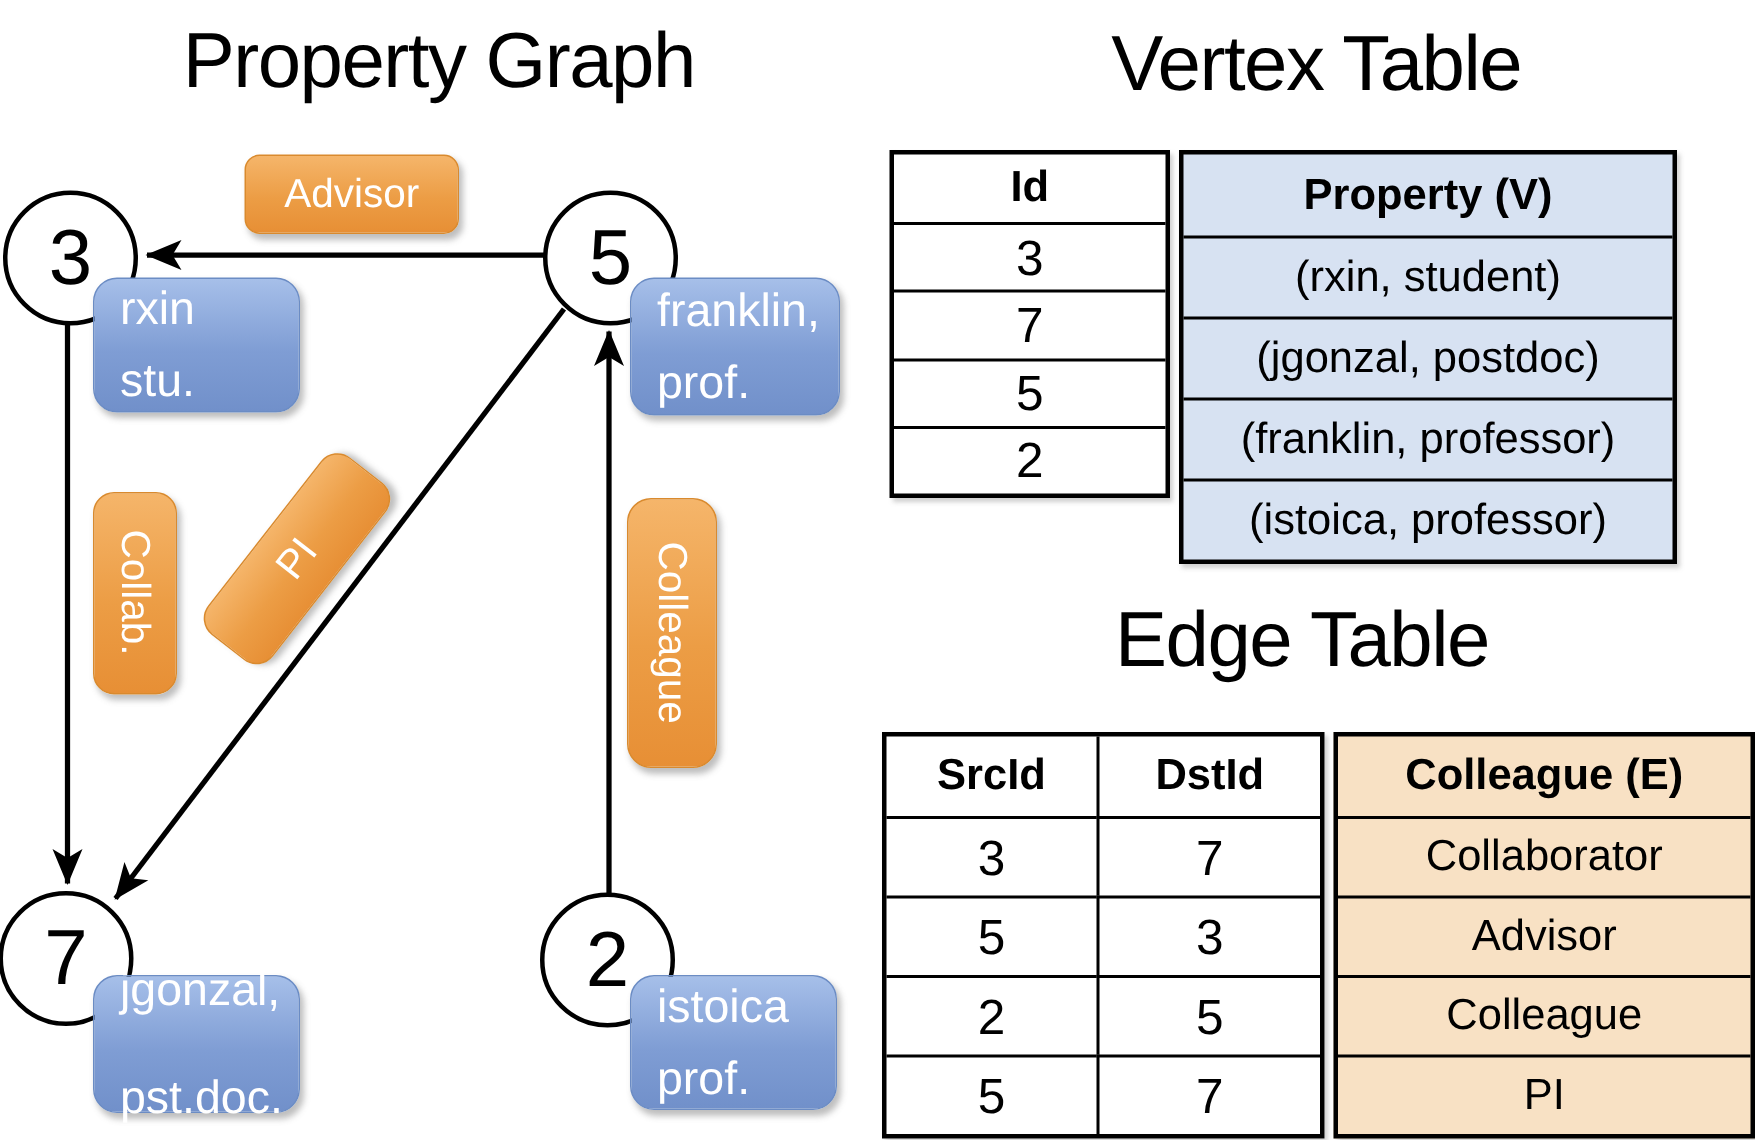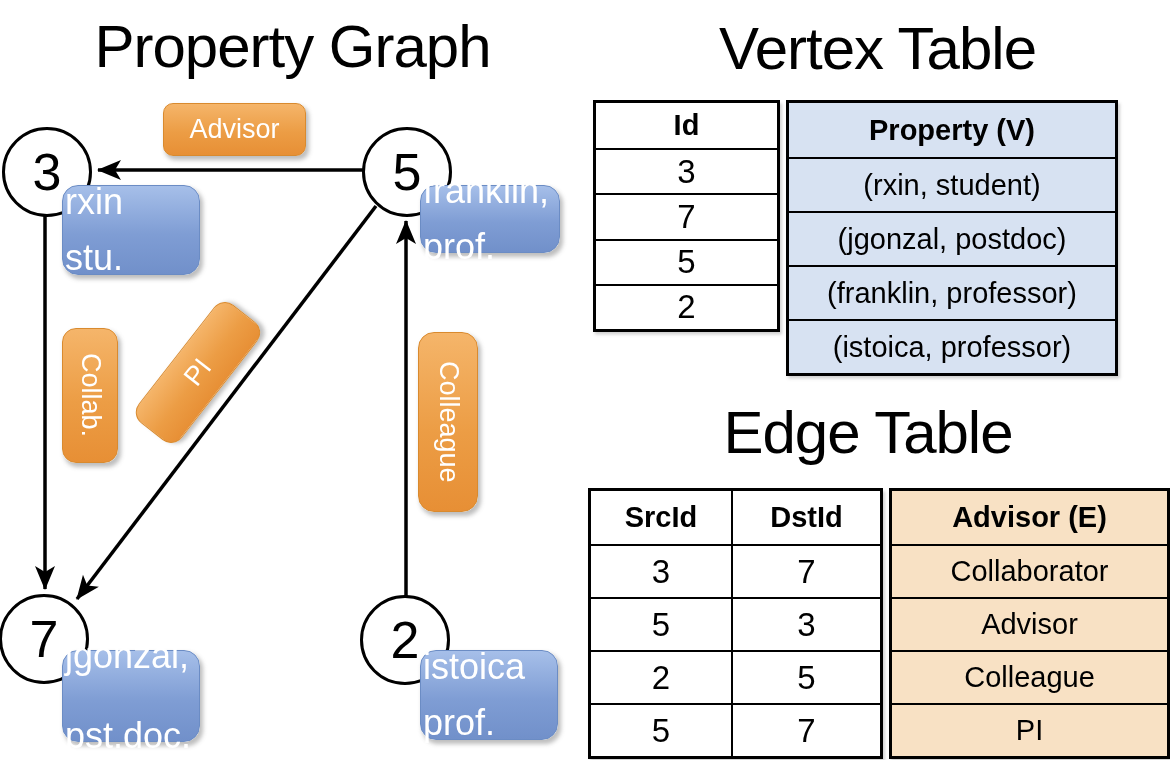--- a/index.html
+++ b/index.html
@@ -1,20 +1,20 @@
 <!DOCTYPE html>
 <html><head>
 <meta charset="utf-8">
 <style>
   html,body{margin:0;padding:0;background:#fff;}
   .canvas{position:relative;width:1170px;height:760px;background:#fff;overflow:hidden;
           font-family:"Liberation Sans",sans-serif;color:#000;}
 
   
-  .big-title{position:absolute;text-align:center;font-size:60px;font-weight:300;
+  .big-title{position:absolute;text-align:center;font-size:52px;font-weight:300;
              letter-spacing:-1px;line-height:1.15;white-space:nowrap;}
   .t-graph{left:0;top:12px;width:585px;}
   .t-vertex{left:585px;top:14px;width:585px;}
   .t-edge{left:585px;top:398px;width:566px;}
 
   
   .edges-svg{position:absolute;left:0;top:0;z-index:1;}
 
   
   .node-circle{position:absolute;width:90px;height:90px;box-sizing:border-box;
@@ -24,25 +24,25 @@
   .n3{left:2px;top:127px;}  .n5{left:362px;top:127px;}
   .n7{left:-1px;top:594px;} .n2{left:360px;top:595px;}
 
   
   .box{position:absolute;z-index:3;box-sizing:border-box;color:#fff;
        display:flex;align-items:center;justify-content:center;
        box-shadow:2.5px 3.5px 4px rgba(110,110,110,0.45);}
   .blue{background:linear-gradient(180deg,#a6bfe9 0%,#7f9dd4 55%,#7190ca 100%);
         border:1.5px solid #6b8cc4;border-radius:16px;
         flex-direction:column;align-items:flex-start;
-        padding-left:2px;font-size:36px;line-height:1.55;}
+        padding-left:17px;font-size:31px;line-height:1.55;}
   .orange{background:linear-gradient(180deg,#f5b56a 0%,#ec9d45 55%,#e78f35 100%);
           border:1.5px solid #d98a2e;font-size:27px;}
   .b-rxin{left:62px;top:185px;width:138px;height:90px;}
-  .b-franklin{left:420px;top:185px;width:140px;height:68px;}
+  .b-franklin{left:420px;top:185px;width:140px;height:92px;}
   .b-jgonzal{left:62px;top:650px;width:138px;height:92px;gap:24px;}
   .b-istoica{left:420px;top:650px;width:138px;height:90px;}
   .b-advisor{left:163px;top:103px;width:143px;height:53px;border-radius:10px;}
   .b-collab{left:62px;top:328px;width:56px;height:135px;border-radius:14px;}
   .b-colleague{left:418px;top:332px;width:60px;height:180px;border-radius:16px;}
   .b-pi{left:123px;top:345px;width:150px;height:55px;border-radius:14px;transform:rotate(-52deg);}
   .vertical{writing-mode:vertical-rl;text-orientation:mixed;}
 
   
   .sub{position:absolute;box-sizing:border-box;border:3px solid #000;display:grid;z-index:2;
@@ -138,20 +138,20 @@
     <div class="cell num col2">7</div>
     <div class="cell num">5</div>
     <div class="cell num col2">3</div>
     <div class="cell num">2</div>
     <div class="cell num col2">5</div>
     <div class="cell num">5</div>
     <div class="cell num col2">7</div>
   </div>
 
   <div class="sub et-prop">
-    <div class="cell hdr first">Advisor (E)</div>
+    <div class="cell hdr first">Colleague (E)</div>
     <div class="cell">Collaborator</div>
     <div class="cell">Advisor</div>
     <div class="cell">Colleague</div>
     <div class="cell">PI</div>
   </div>
 
 </div>
 
 </body></html>

